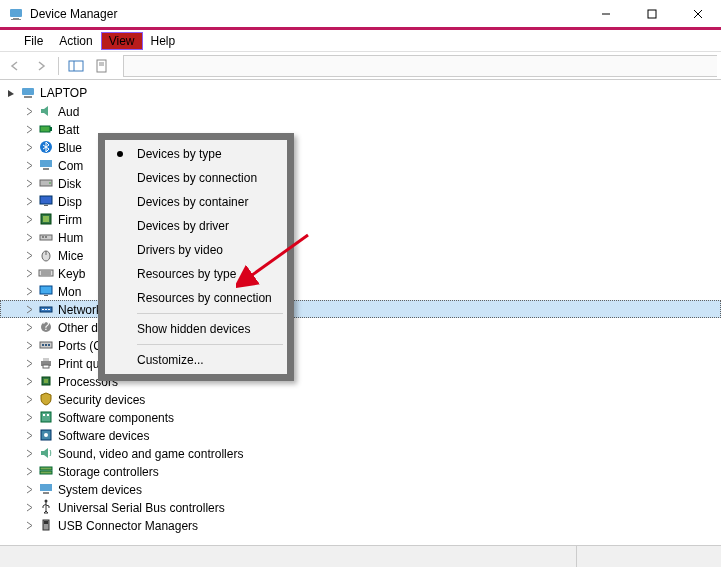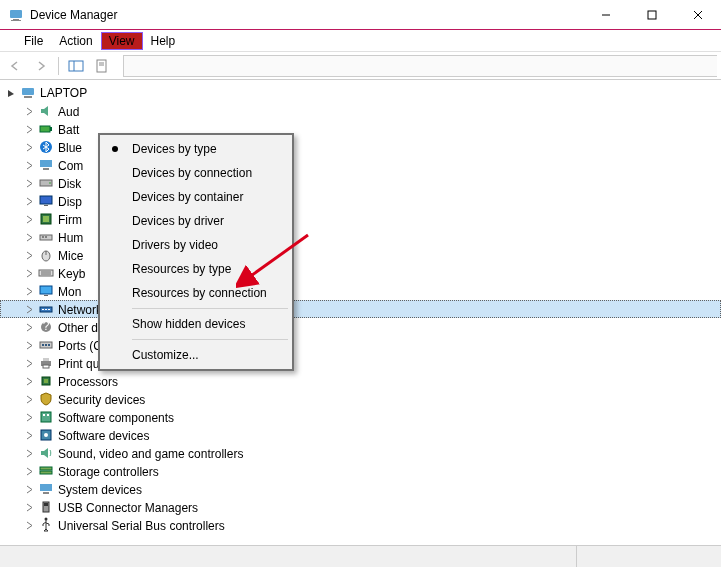--- a/index.html
+++ b/index.html
@@ -1,18 +1,18 @@
 <!DOCTYPE html>
 <html><head>
   <meta charset="utf-8">
   <style>
     * { margin: 0; padding: 0; box-sizing: border-box; font-family: "Segoe UI", Tahoma, sans-serif; font-size: 12px; }
     body { background: #fff; width: 721px; height: 569px; position: relative; overflow: hidden; }
     
-    .titlebar { height: 30px; display: flex; align-items: center; padding-left: 8px; border-bottom: 1px solid #be185d; }
+    .titlebar { height: 30px; display: flex; align-items: center; padding-left: 8px; border-bottom: 3px solid #be185d; }
     .titlebar-icon { width: 16px; height: 16px; margin-right: 6px; display: flex; align-items: center; justify-content: center; }
     .titlebar-title { flex: 1; font-size: 12px; }
     .win-controls { display: flex; height: 100%; }
     .win-btn { width: 46px; display: flex; align-items: center; justify-content: center; }
     
     .menubar { height: 22px; display: flex; align-items: center; padding: 0 16px; border-bottom: 1px solid #e0e0e0; }
     .menu-item { padding: 2px 8px; cursor: default; }
     .menu-item.active { background: #b91c1c; border: 1px solid #8b5cf6; padding: 1px 7px; }
     
     .toolbar { height: 28px; display: flex; align-items: center; padding: 0 4px; gap: 4px; border-bottom: 1px solid #ccc; }
@@ -25,21 +25,21 @@
     .tree-row { display: flex; align-items: center; height: 18px; padding: 0 4px; white-space: nowrap; }
     .tree-row.selected { background: #cce4f7; border: 1px dotted #606060; padding: 0 3px; height: 18px; }
     .expander { width: 14px; display: flex; align-items: center; justify-content: center; flex-shrink: 0; }
     .expander svg { width: 9px; height: 9px; }
     .node-icon { width: 16px; height: 16px; margin: 0 2px; flex-shrink: 0; display: flex; align-items: center; justify-content: center; }
     .indent { width: 18px; flex-shrink: 0; }
     .node-label { padding-left: 2px; }
     .highlight-box { display: inline-flex; align-items: flex-end; }
     .tree-row.selected .highlight-box { background: #cce4f7; }
     
-    .dropdown { position: absolute; left: 98px; top: 53px; width: 196px; background: #f2f2f2; border: 2px solid #737373; box-shadow: 3px 3px 5px rgba(0,0,0,0.3); z-index: 10; padding: 2px; }
+    .dropdown { position: absolute; left: 98px; top: 53px; width: 196px; background: #f2f2f2; border: 7px solid #737373; box-shadow: 3px 3px 5px rgba(0,0,0,0.3); z-index: 10; padding: 2px; }
     .dd-item { display: flex; align-items: center; height: 24px; padding-left: 30px; position: relative; cursor: default; }
     .dd-bullet { position: absolute; left: 10px; width: 6px; height: 6px; background: #000; border-radius: 50%; }
     .dd-sep { height: 1px; background: #d0d0d0; margin: 3px 2px 3px 30px; }
     
     .arrow-annotation { position: absolute; z-index: 20; pointer-events: none; }
     
     .statusbar { position: absolute; bottom: 0; left: 0; right: 0; height: 22px; border-top: 1px solid #ccc; background: #f0f0f0; display: flex; }
     .statusbar-sec { border-right: 1px solid #ccc; }
     .statusbar-sec:first-child { flex: 4; }
     .statusbar-sec:last-child { flex: 1; border-right: none; }
@@ -515,42 +515,42 @@
         <div class="tree-row">
           <span class="indent"></span>
           <span class="expander">
             <svg viewBox="0 0 9 9">
               <path d="M2 1 L7 4.5 L2 8" fill="none" stroke="#777"></path>
             </svg>
           </span>
           <span class="highlight-box">
             <span class="node-icon">
               <svg class="ico-svg" viewBox="0 0 16 16">
+                <path d="M8 2v10M8 12l-2 2h4l-2-2M8 5l-3 2v2M8 6l3 1v2" stroke="#333" fill="none"></path>
+                <circle cx="8" cy="2" r="1.5" fill="#333"></circle>
+              </svg>
+            </span>
+            <span class="node-label">Universal Serial Bus controllers</span>
+          </span>
+        </div>
+        <div class="tree-row">
+          <span class="indent"></span>
+          <span class="expander">
+            <svg viewBox="0 0 9 9">
+              <path d="M2 1 L7 4.5 L2 8" fill="none" stroke="#777"></path>
+            </svg>
+          </span>
+          <span class="highlight-box">
+            <span class="node-icon">
+              <svg class="ico-svg" viewBox="0 0 16 16">
                 <rect x="5" y="3" width="6" height="10" fill="#999" stroke="#333"></rect>
                 <rect x="6" y="4" width="4" height="3" fill="#333"></rect>
               </svg>
             </span>
             <span class="node-label">USB Connector Managers</span>
-          </span>
-        </div>
-        <div class="tree-row">
-          <span class="indent"></span>
-          <span class="expander">
-            <svg viewBox="0 0 9 9">
-              <path d="M2 1 L7 4.5 L2 8" fill="none" stroke="#777"></path>
-            </svg>
-          </span>
-          <span class="highlight-box">
-            <span class="node-icon">
-              <svg class="ico-svg" viewBox="0 0 16 16">
-                <path d="M8 2v10M8 12l-2 2h4l-2-2M8 5l-3 2v2M8 6l3 1v2" stroke="#333" fill="none"></path>
-                <circle cx="8" cy="2" r="1.5" fill="#333"></circle>
-              </svg>
-            </span>
-            <span class="node-label">Universal Serial Bus controllers</span>
           </span>
         </div>
       </div>
   </div>
 
   <div class="dropdown">
     <div id="dropdown-items">
         <div class="dd-item">
           <span class="dd-bullet"></span>
           <span>Devices by type</span>

